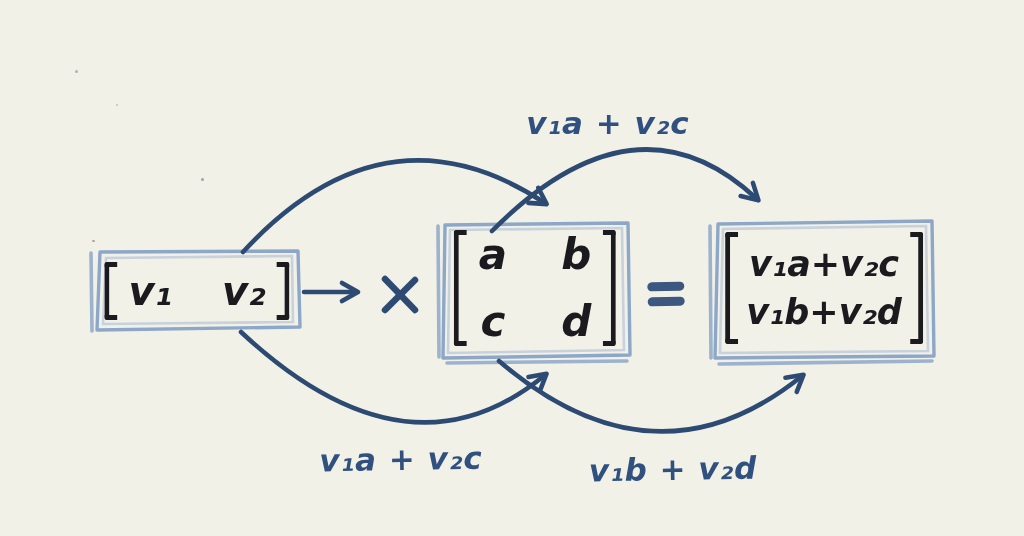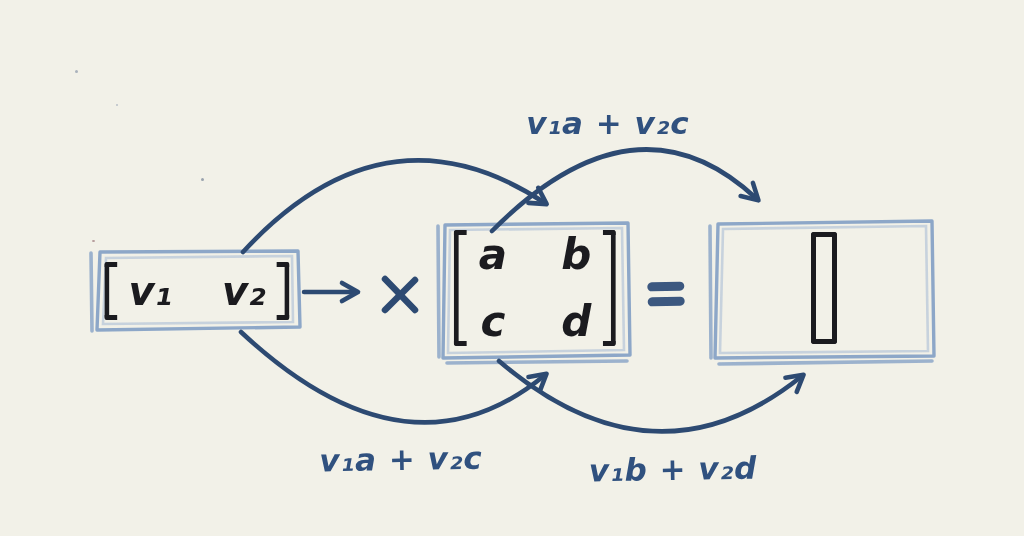--- a/index.html
+++ b/index.html
@@ -145,20 +145,24 @@
   <div class="abs eqwrap" style="left:666px;top:294px;">
     <span class="eqbar"></span>
     <span class="eqbar"></span>
     <span class="sr">=</span>
   </div>
 
   <div class="abs math res" style="left:824px;top:288px;">
     <span class="brk l">
         <span class="sr">[</span>
       </span>
+    <span class="rows">
+      <span>v₁a+v₂c</span>
+      <span>v₁b+v₂d</span>
+    </span>
     <span class="brk r">
         <span class="sr">]</span>
       </span>
   </div>
 
   <div class="abs arc-label" style="left:608px;top:123px;">v₁a + v₂c</div>
   <div class="abs arc-label" style="left:401px;top:459px;transform:translate(-50%,-50%) rotate(-1deg);">v₁a + v₂c</div>
   <div class="abs arc-label" style="left:673px;top:469px;transform:translate(-50%,-50%) rotate(-1deg);">v₁b + v₂d</div>
 
 </div>

